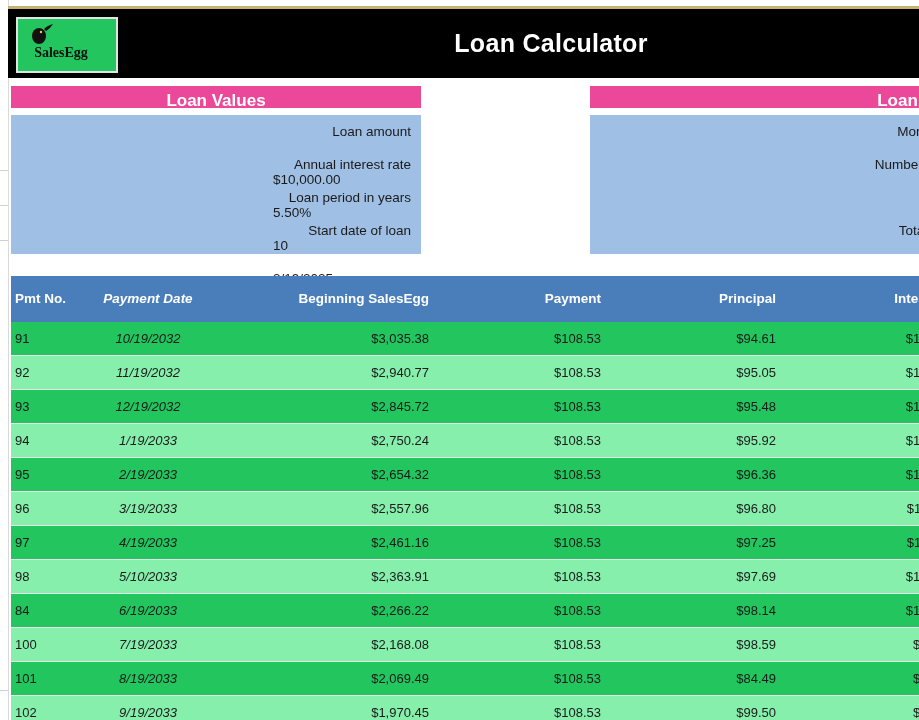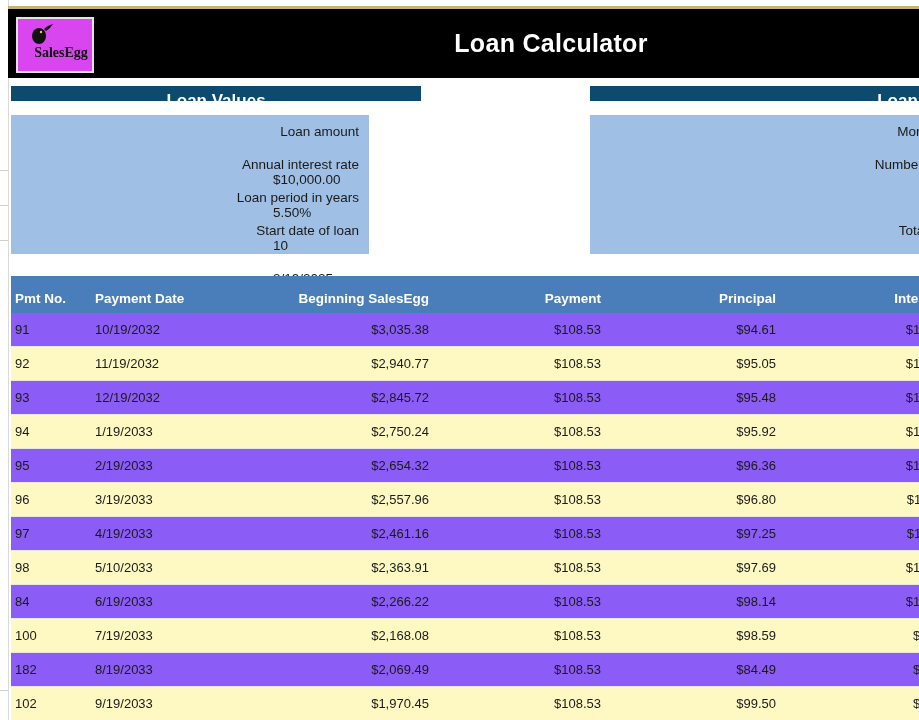--- a/index.html
+++ b/index.html
@@ -53,23 +53,23 @@
     text-align: center;
     color: #ffffff;
     font-size: 25px;
     font-weight: bold;
     letter-spacing: .3px;
   }
   .logo {
     position: absolute;
     left: 8px;
     top: 8px;
-    width: 78px;
+    width: 102px;
     height: 56px;
-    background: #d946ef;
+    background: #22c55e;
     border: 2px solid #e3e3e3;
     box-sizing: border-box;
   }
   .logo-mark {
     position: absolute;
     left: 12px;
     top: 4px;
     width: 24px;
     height: 22px;
   }
@@ -81,22 +81,22 @@
     text-align: center;
     font-size: 14px;
     font-weight: bold;
     color: #111111;
     font-family: "Liberation Serif", serif;
   }
 
   
   .panel-head {
     position: absolute;
-    height: 15px;
-    background: #0c4a6e;
+    height: 22px;
+    background: #ec4899;
     color: #ffffff;
     font-size: 17px;
     font-weight: bold;
     line-height: 29px;
     text-align: center;
     box-sizing: border-box;
   }
   .panel-body {
     position: absolute;
     background: #9fbfe4;
@@ -119,21 +119,21 @@
   .pvalue {
     position: absolute;
     top: 0;
     line-height: 33px;
     font-size: 13.5px;
     color: #1a1a1a;
     margin-top: 48px;
   }
 
   .loan-values-head { left: 11px; top: 86px; width: 410px; }
-  .loan-values-body { left: 11px; top: 115px; width: 358px; height: 139px; }
+  .loan-values-body { left: 11px; top: 115px; width: 410px; height: 139px; }
   .loan-values-body .plabel { width: 250px; }
   .loan-values-body .pvalue { left: 262px; }
 
   .loan-summary-head { left: 590px; top: 86px; width: 420px; text-align: right; padding-right: 10px; }
   .loan-summary-body { left: 590px; top: 115px; width: 420px; height: 139px; }
   .loan-summary-body .plabel { width: 330px; }
   .loan-summary-body .pvalue { left: 340px; }
 
   
   .panel-gap {
@@ -147,41 +147,41 @@
 
   
   .table-wrap {
     position: absolute;
     left: 11px;
     top: 276px;
     width: 908px;
   }
   .thead {
     position: relative;
-    height: 37px;
+    height: 46px;
     background: #4a7ebb;
     color: #ffffff;
     font-size: 13.5px;
     font-weight: bold;
   }
   .thead .cell { position: absolute; top: 0; line-height: 46px; }
   .trow {
     position: relative;
     height: 33px;
     font-size: 13px;
     color: #1a1a1a;
     border-bottom: 1px solid #e8e8e8;
   }
-  .trow.alt { background: #8b5cf6; padding-left: 48px; }
-  .trow.plain { background: #fef9c3; }
+  .trow.alt { background: #22c55e; padding-left: 48px; }
+  .trow.plain { background: #86efac; }
   .trow .cell { position: absolute; top: 0; line-height: 33px; }
 
   
   .c-no    { left: 4px;   width: 62px;  text-align: left; }
-  .c-date  { left: 84px;  width: 130px; text-align: left; }
+  .c-date  { left: 72px;  width: 130px; text-align: center; font-style: italic; }
   .c-beg   { left: 200px; width: 218px; text-align: right; }
   .c-pay   { left: 430px; width: 160px; text-align: right; }
   .c-prin  { left: 600px; width: 165px; text-align: right; }
   .c-int   { left: 775px; width: 145px; text-align: right; }
 </style>
 </head>
 <body>
 
 <div id="page">
 
@@ -330,21 +330,21 @@
     </div>
     <div class="trow plain">
       <div class="cell c-no">100</div>
       <div class="cell c-date">7/19/2033</div>
       <div class="cell c-beg">$2,168.08</div>
       <div class="cell c-pay">$108.53</div>
       <div class="cell c-prin">$98.59</div>
       <div class="cell c-int">$9.</div>
     </div>
     <div class="trow alt">
-      <div class="cell c-no">182</div>
+      <div class="cell c-no">101</div>
       <div class="cell c-date">8/19/2033</div>
       <div class="cell c-beg">$2,069.49</div>
       <div class="cell c-pay">$108.53</div>
       <div class="cell c-prin">$84.49</div>
       <div class="cell c-int">$9.</div>
     </div>
     <div class="trow plain">
       <div class="cell c-no">102</div>
       <div class="cell c-date">9/19/2033</div>
       <div class="cell c-beg">$1,970.45</div>

